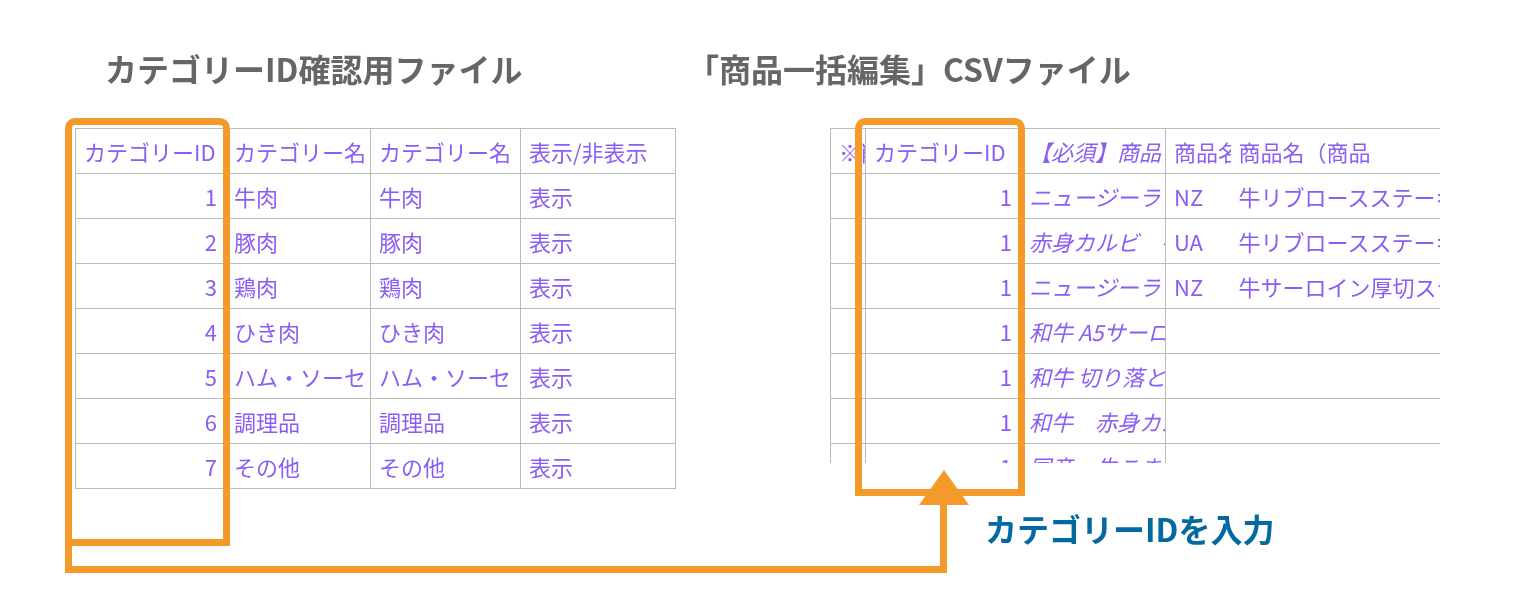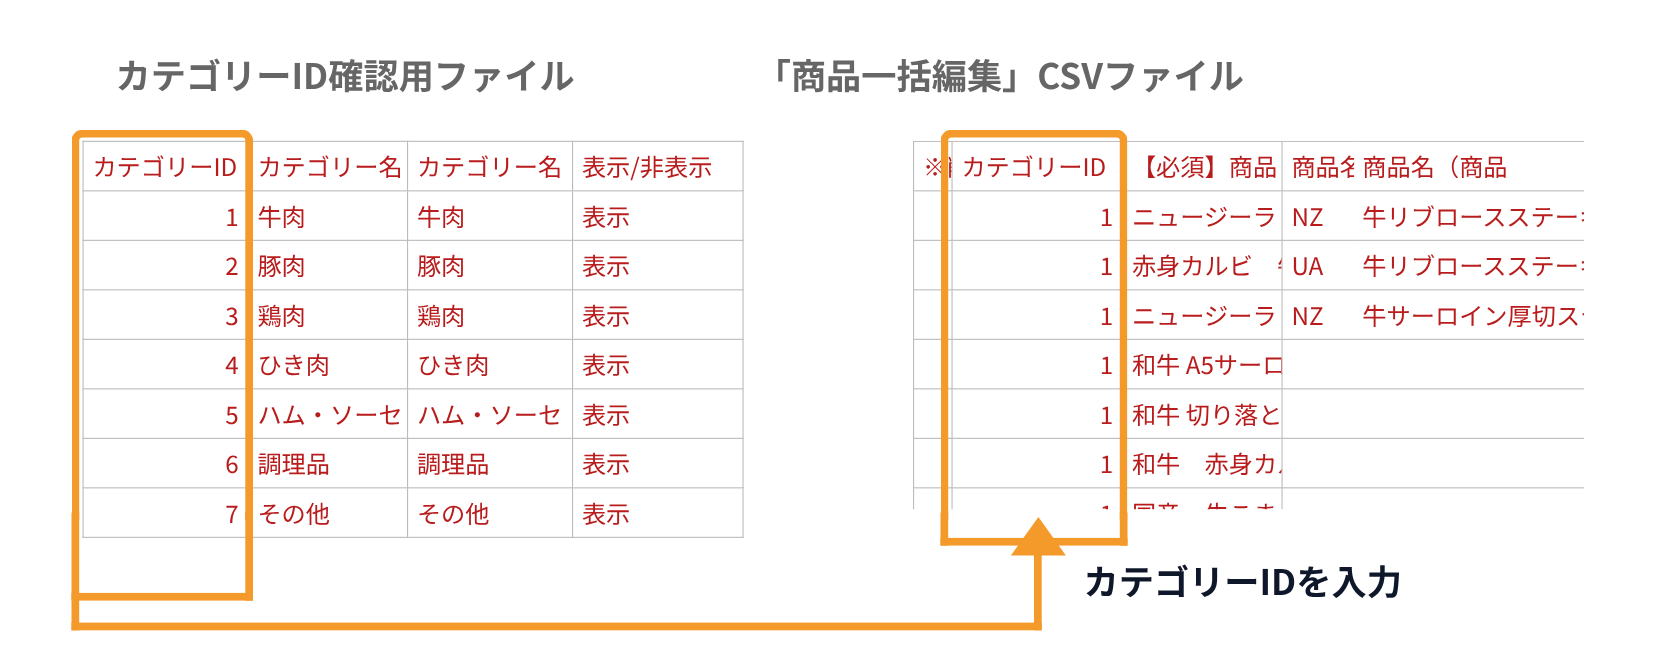--- a/index.html
+++ b/index.html
@@ -18,21 +18,21 @@
     font-weight: 700;
     color: #666;
   }
   .title-left { left: 105px; top: 45px; text-align: center; }
   .title-right { left: 687px; top: 45px; }
 
   table {
     border-collapse: collapse;
     table-layout: fixed;
     font-size: 22px;
-    color: #b91c1c;
+    color: #8b5cf6;
   }
   td {
     border: 1px solid #bbb;
     padding: 6px 8px;
     height: 40px;
     white-space: nowrap;
     overflow: hidden;
   }
   .num { text-align: right; }
 
@@ -53,21 +53,21 @@
     position: absolute;
     left: 830px;
     top: 128px;
     width: 610px;
     height: 335px;
     overflow: hidden;
   }
   .tbl-right { width: 700px; }
   .tbl-right td.c1 { width: 35px; }
   .tbl-right td.c2 { width: 155px; }
-  .tbl-right td.c3 { width: 145px; }
+  .tbl-right td.c3 { width: 145px; font-style: italic; }
   .tbl-right td.c4 { width: 65px;  border-right: none; }
   .tbl-right td.c5 { width: 300px; border-left: none; }
 
   
   .hl {
     position: absolute;
     border: 7px solid #F39A2B;
     border-radius: 10px;
     pointer-events: none;
   }
@@ -103,21 +103,21 @@
     border-bottom: 35px solid #F39A2B;
     pointer-events: none;
   }
 
   .anno {
     position: absolute;
     left: 985px;
     top: 505px;
     font-size: 32px;
     font-weight: 700;
-    color: #0f172a;
+    color: #0369a1;
   }
 </style>
 </head>
 <body>
 
 <div class="title title-left">カテゴリーID確認用ファイル</div>
 <div class="title title-right">「商品一括編集」CSVファイル</div>
 
 <table class="tbl-left">
   <tbody>

